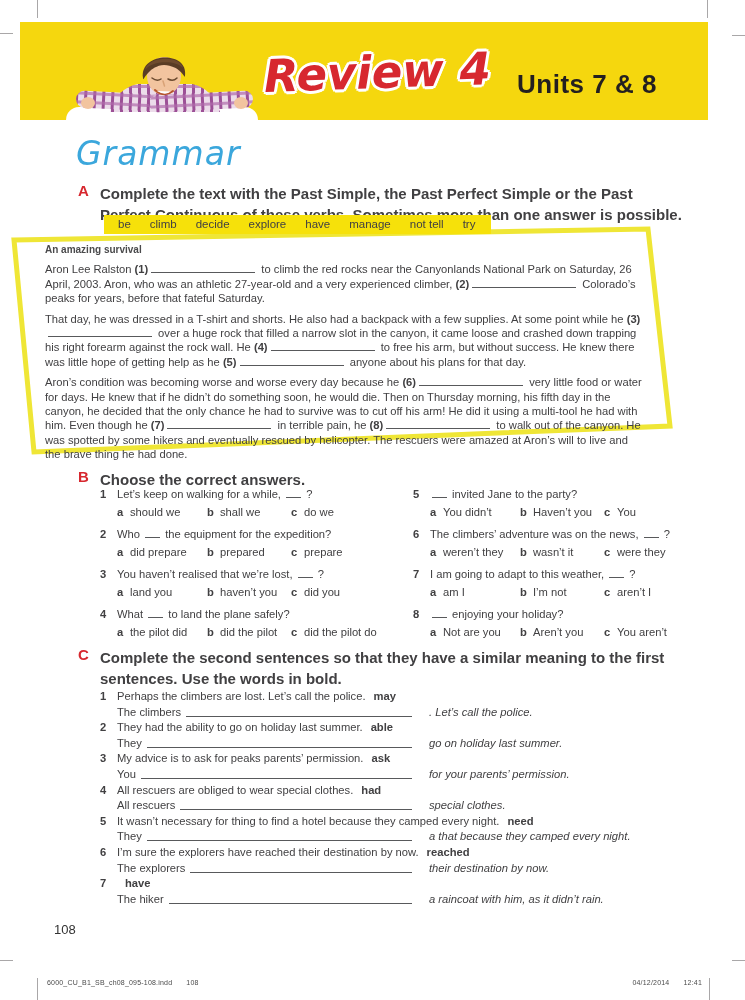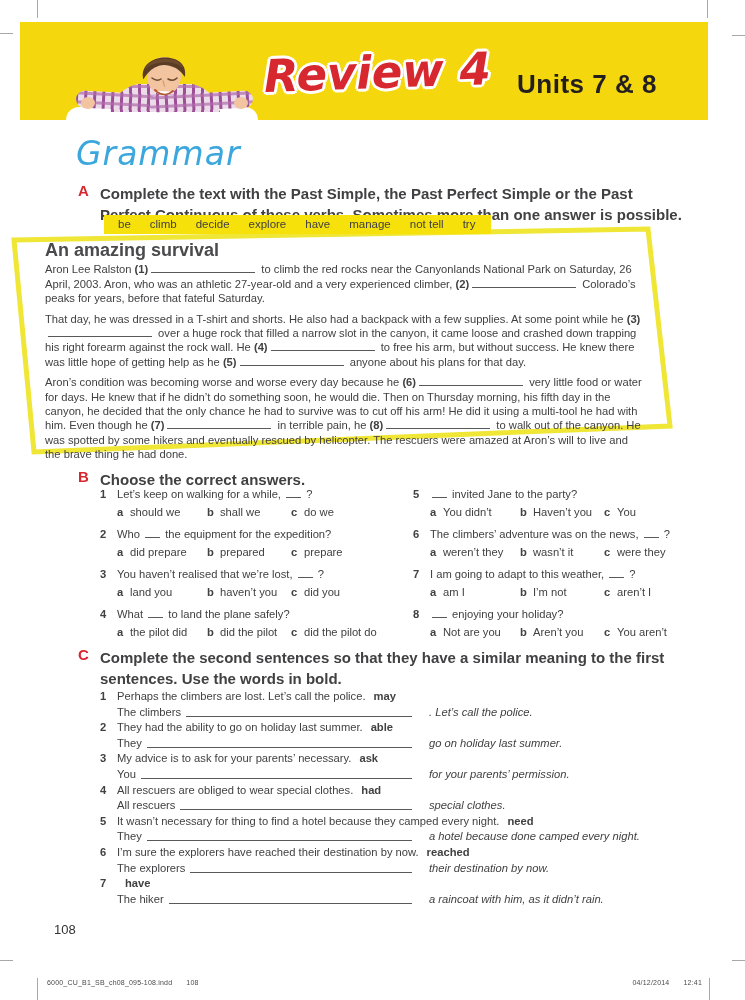--- a/index.html
+++ b/index.html
@@ -24,21 +24,21 @@
   .sec-letter{position:absolute;font-weight:700;font-size:15px;color:#D7282F;}
   .sec-head{position:absolute;font-weight:700;font-size:15px;line-height:1.4;color:#414042;}
 
   
   .wordbank{position:absolute;left:104px;top:215px;background:#F6E10A;padding:3px 16px 4px 14px;
         display:flex;gap:19px;font-size:11.5px;font-weight:500;color:#414042;z-index:3;white-space:nowrap;}
 
   
   .boxsvg{position:absolute;left:0;top:0;width:745px;height:1000px;z-index:1;}
   .boxtext{position:absolute;left:45px;top:243px;width:597px;z-index:2;font-size:11.2px;line-height:14.4px;}
-  .boxtitle{margin:0 0 5px;font-size:18px;font-weight:700;color:#4a4a4c;}
+  .boxtitle{margin:0 0 5px;font-size:10px;font-weight:700;color:#4a4a4c;}
   .boxtext p{margin:0 0 6px;}
   .blank{display:inline-block;width:104px;border-bottom:1px solid #58595b;height:9px;margin:0 3px;}
   .qblank{display:inline-block;width:15px;border-bottom:1px solid #58595b;height:9px;margin:0 2px;}
 
   
   .bcol{position:absolute;top:487px;font-size:11.2px;line-height:14px;}
   .bcol-left{left:100px;width:308px;}
   .bcol-right{left:413px;width:322px;}
   .bq{margin-bottom:8px;}
   .ql{display:flex;}
@@ -330,21 +330,21 @@
           <span class="inner">
             <span class="pre">They</span>
             <span class="cblank"></span>
           </span>
           <span class="post">go on holiday last summer.</span>
         </div>
       </div>
       <div class="ci">
         <div class="l1">
           <span class="num">3</span>
-          <span class="fs">My advice is to ask for your parents’ necessary.</span>
+          <span class="fs">My advice is to ask for peaks parents’ permission.</span>
           <b class="word">ask</b>
         </div>
         <div class="l2">
           <span class="inner">
             <span class="pre">You</span>
             <span class="cblank"></span>
           </span>
           <span class="post">for your parents’ permission.</span>
         </div>
       </div>
@@ -366,21 +366,21 @@
         <div class="l1">
           <span class="num">5</span>
           <span class="fs">It wasn’t necessary for thing to find a hotel because they camped every night.</span>
           <b class="word">need</b>
         </div>
         <div class="l2">
           <span class="inner">
             <span class="pre">They</span>
             <span class="cblank"></span>
           </span>
-          <span class="post">a hotel because done camped every night.</span>
+          <span class="post">a that because they camped every night.</span>
         </div>
       </div>
       <div class="ci">
         <div class="l1">
           <span class="num">6</span>
           <span class="fs">I’m sure the explorers have reached their destination by now.</span>
           <b class="word">reached</b>
         </div>
         <div class="l2">
           <span class="inner">

